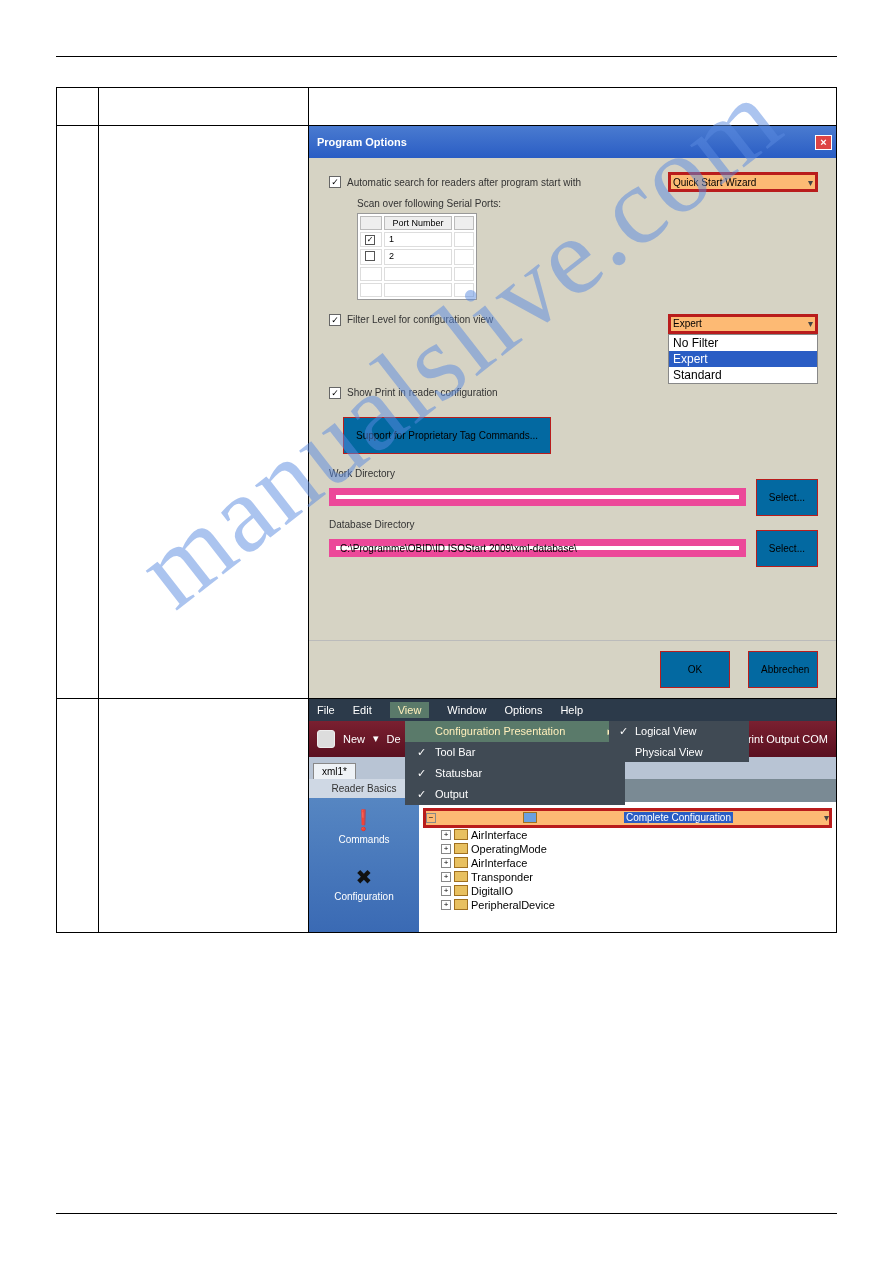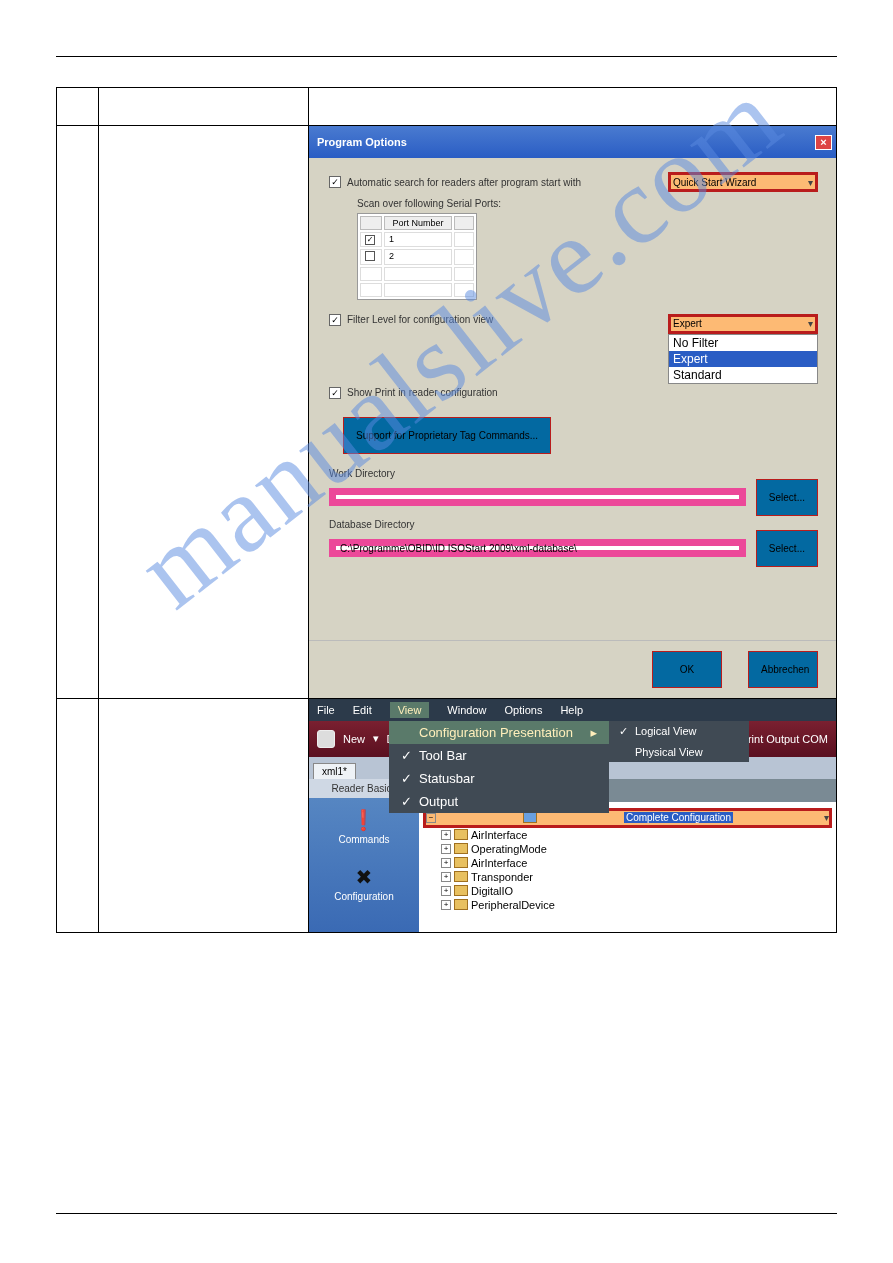--- a/index.html
+++ b/index.html
@@ -26,28 +26,28 @@
 .lbl{font-size:10px;color:#333}
 .porttbl{border:1px solid #999;background:#fff;width:120px;margin:4px 0 14px 28px}
 .porttbl th{border:1px solid #bbb;background:#eee;font-weight:normal;font-size:9px;padding:1px;text-align:center}
 .porttbl td{border:1px solid #ddd;font-size:9px;padding:1px 4px;text-align:left}
 .smchk{width:10px;height:10px;border:1px solid #555;background:#fff;display:inline-flex;align-items:center;justify-content:center;font-size:8px}
 .filterbox{border:1px solid #888;background:#fff;width:150px}
 .filterbox div{padding:1px 4px;font-size:12px}
 .filterbox .hl{background:#2a5dc4;color:#fff}
 .btn{border:1px solid #b91c1c;background:#0369a1;padding:12px 12px;font-size:10px}
 .field{border:7px solid #ec4899;background:#fff;height:18px;padding:1px 4px;font-size:10px;display:flex;align-items:center}
-.dlgbtns{display:flex;justify-content:flex-end;gap:26px;padding:10px 18px;border-top:1px solid #bbb}
+.dlgbtns{display:flex;justify-content:flex-end;gap:18px;padding:10px 18px;border-top:1px solid #bbb}
 
 .app{width:100%;background:#fff;font-size:11px}
 .menubar{background:#2c3a4a;height:22px;display:flex;align-items:center;padding:0 8px;color:#fff;font-size:11px;gap:18px}
 .menubar .hl{background:#5a7a6a;padding:2px 8px;color:#ffefbb}
 .toolbar{background:linear-gradient(#7a2030,#5a1020);height:36px;display:flex;align-items:center;color:#fff;font-size:11px;padding:0 8px;gap:8px}
 .docicon{width:18px;height:18px;border:1px solid #eee;border-radius:3px;background:#ddd}
-.submenu1{position:absolute;left:80px;top:22px;background:#404a54;color:#fff;width:220px;font-size:13px;z-index:5}
+.submenu1{position:absolute;left:96px;top:22px;background:#404a54;color:#fff;width:220px;font-size:11px;z-index:5}
 .submenu1 div{padding:4px 12px;display:flex;align-items:center;gap:8px}
 .submenu1 .hl{background:#5a7a6a;color:#ffefbb}
 .submenu2{position:absolute;left:300px;top:22px;background:#404a54;color:#fff;width:140px;font-size:11px;z-index:5}
 .submenu2 div{padding:4px 10px;display:flex;align-items:center;gap:6px}
 .tick{width:10px;display:inline-block}
 .tabstrip{background:#b8c4d4;height:22px;display:flex;align-items:flex-end;padding-left:4px}
 .tab{background:#eef2f6;border:1px solid #888;border-bottom:none;padding:2px 8px;font-size:10px;font-weight:normal}
 .content{display:flex}
 .sidebar{width:110px;background:linear-gradient(#5a8ac4,#3a6ab4);color:#fff;font-size:10px}
 .sidehdr{background:#cfd8e4;color:#333;text-align:center;padding:4px 0;font-size:10px}

